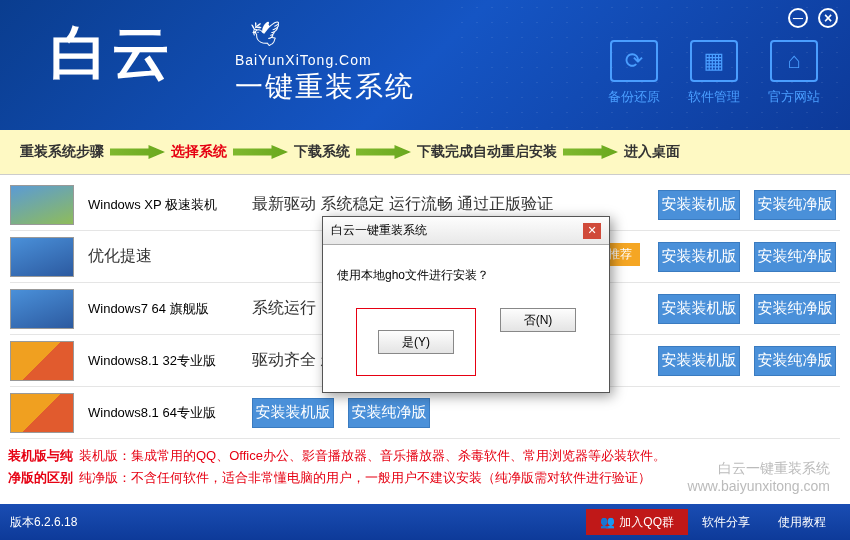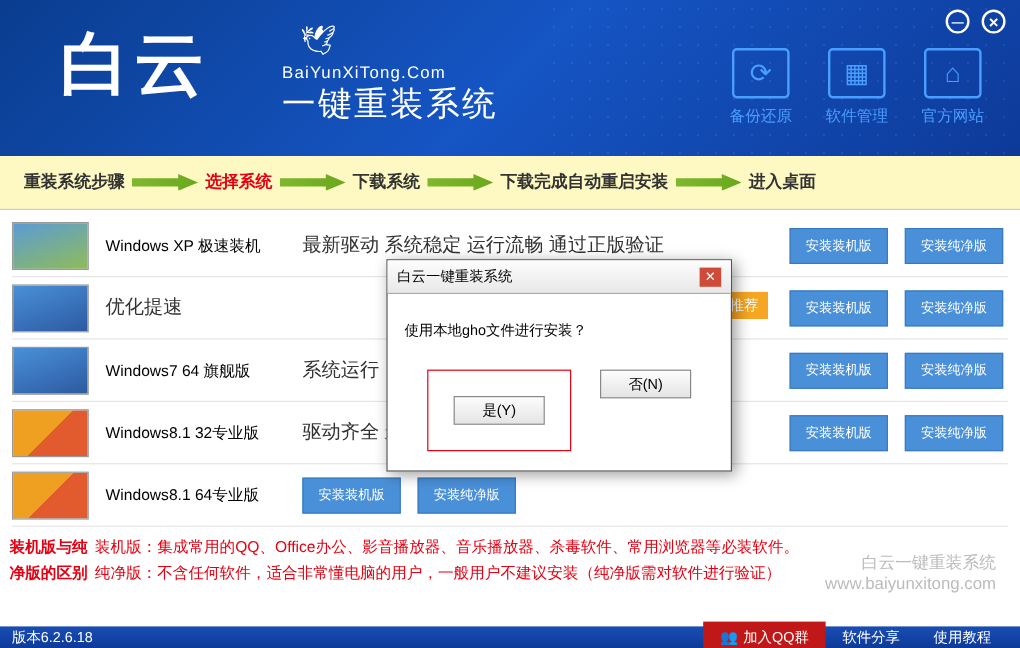--- a/index.html
+++ b/index.html
@@ -23,28 +23,28 @@
 .step.active{color:#e60012}
 .arrow{width:55px;height:14px;margin:0 6px;background:linear-gradient(90deg,#7fb82e,#6aa81e);clip-path:polygon(0 25%,70% 25%,70% 0,100% 50%,70% 100%,70% 75%,0 75%)}
 .sys-list{padding:4px 10px 0 10px}
 .sys-row{display:flex;align-items:center;height:52px;border-bottom:1px solid #e5e5e5;gap:14px;position:relative}
 .sys-thumb{width:64px;height:40px;border:1px solid #999;background:linear-gradient(160deg,#4a90d9,#2c5aa0);position:relative}
 .sys-thumb.xp{background:linear-gradient(160deg,#5b9bd5,#8fbc5a)}
 .sys-thumb.w8{background:linear-gradient(135deg,#f0a020 0,#f0a020 50%,#e15b2e 50%)}
 .sys-name{width:150px;font-size:13px}
 .sys-desc{flex:1;font-size:16px;color:#333}
 .btn-grp{display:flex;gap:14px;margin-right:4px}
-.inst-btn{width:82px;height:30px;background:#4a90d9;border:1px solid #3a7bc0;color:#fff;font-size:11px;cursor:pointer}
+.inst-btn{width:82px;height:30px;background:#4a90d9;border:1px solid #3a7bc0;color:#fff;font-size:15px;cursor:pointer}
 .recommend{position:absolute;right:200px;top:12px;background:#f5a623;color:#fff;font-size:12px;padding:3px 8px;clip-path:polygon(15% 0,100% 0,100% 100%,15% 100%,0 50%)}
 .footer-notes{padding:6px 8px;font-size:13px;line-height:22px}
 .note-line{display:flex;gap:6px}
 .note-lbl{color:#e60012;font-weight:bold}
 .note-txt{color:#e60012}
 .watermark{position:absolute;right:20px;bottom:45px;color:#bbb;font-size:14px;text-align:right;line-height:18px}
-.bottom-bar{position:absolute;bottom:0;left:0;right:0;height:18px;background:linear-gradient(#1a4db3,#0d3a99);display:flex;align-items:center;color:#fff;font-size:12px;padding:0 10px}
+.bottom-bar{position:absolute;bottom:0;left:0;right:0;height:36px;background:linear-gradient(#1a4db3,#0d3a99);display:flex;align-items:center;color:#fff;font-size:12px;padding:0 10px}
 .bottom-bar .spacer{flex:1}
 .bb-btn{padding:0 14px;cursor:pointer;height:26px;display:flex;align-items:center}
 .qq-btn{background:#c01818;display:flex;align-items:center;gap:4px}
 .dialog{position:absolute;left:322px;top:216px;width:288px;background:#fff;border:1px solid #555;box-shadow:3px 3px 12px rgba(0,0,0,0.4)}
 .dlg-title{height:28px;background:linear-gradient(#fdfdfd,#e8e8e8);border-bottom:1px solid #aaa;display:flex;align-items:center;padding:0 8px;font-size:12px}
 .dlg-x{margin-left:auto;width:18px;height:16px;background:#d04a3a;color:#fff;font-size:11px;display:flex;align-items:center;justify-content:center;cursor:pointer}
 .dlg-body{padding:22px 14px 18px 14px;font-size:12px}
 .dlg-btns{display:flex;justify-content:center;gap:24px;padding:6px 0 16px}
 .dlg-btn{width:76px;height:24px;border:1px solid #888;background:linear-gradient(#fdfdfd,#e4e4e4);font-size:12px;cursor:pointer}
 .dlg-yes-wrap{border:1px solid #e60012;padding:21px}

